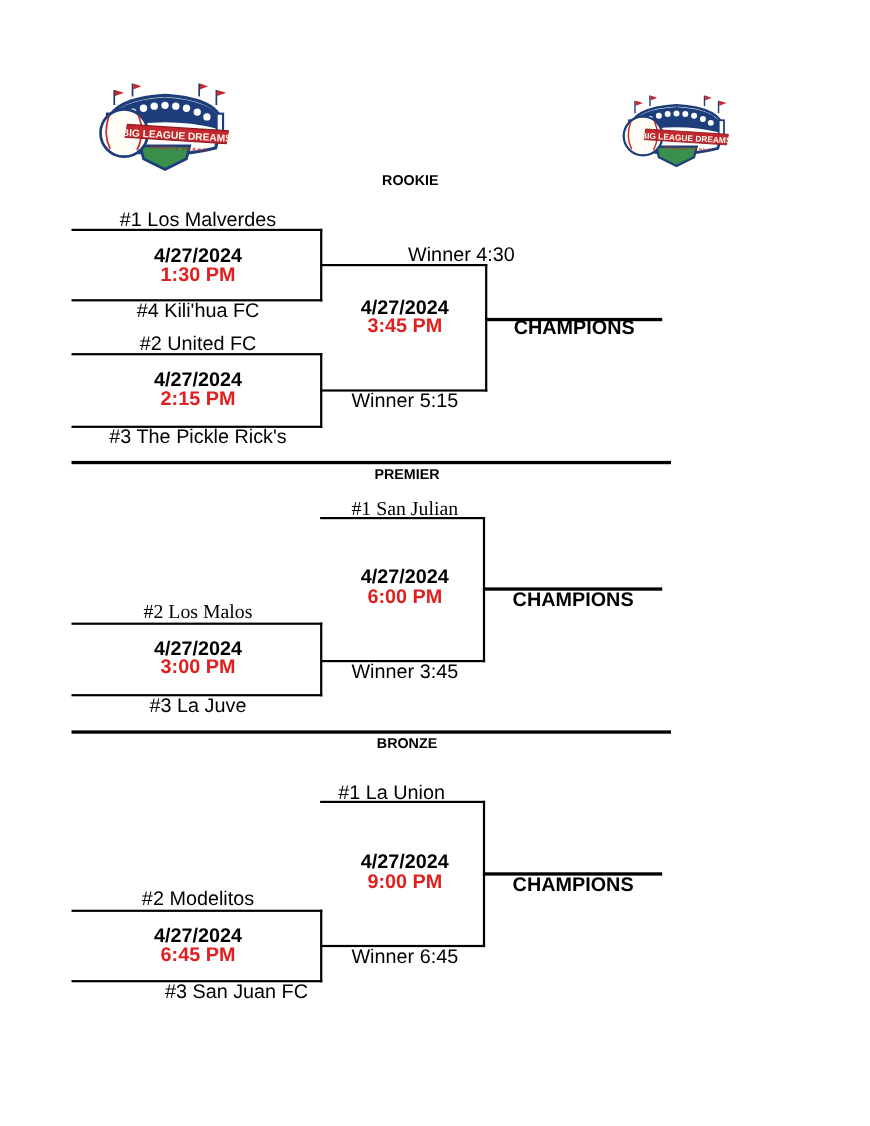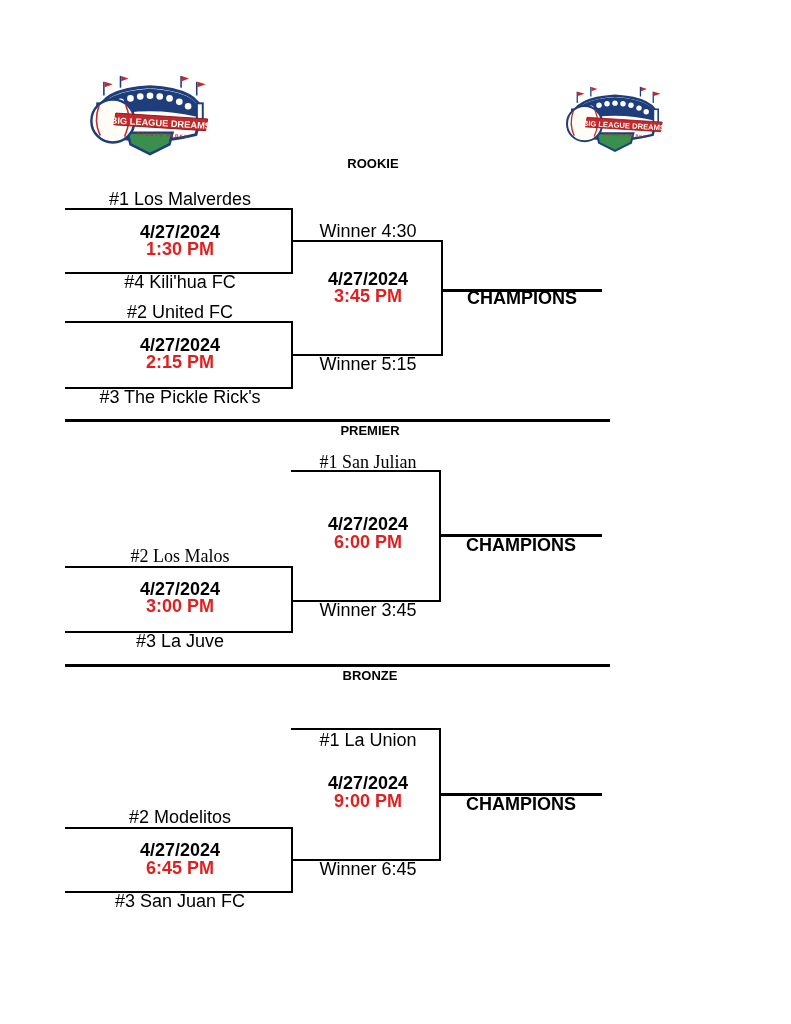--- a/index.html
+++ b/index.html
@@ -125,21 +125,21 @@
   <div class="vline" style="left:291px;top:321px;width:2px;height:68px;"></div>
   <div class="hline" style="left:291px;top:354px;width:152px;height:2px;"></div>
   <div class="vline" style="left:441px;top:240px;width:2px;height:116px;"></div>
   <div class="thick" style="left:441px;top:289px;width:161px;height:3px;"></div>
 
   <div class="txt" style="left:80px;top:192px;width:200px;">#1 Los Malverdes</div>
   <div class="txt bold" style="left:80px;top:225px;width:200px;">4/27/2024</div>
   <div class="txt red" style="left:80px;top:242px;width:200px;">1:30 PM</div>
   <div class="txt" style="left:80px;top:275px;width:200px;">#4 Kili'hua FC</div>
 
-  <div class="txt" style="left:268px;top:224px;width:200px;">Winner 4:30</div>
+  <div class="txt" style="left:268px;top:224px;width:200px;text-align:right;">Winner 4:30</div>
   <div class="txt bold" style="left:268px;top:272px;width:200px;">4/27/2024</div>
   <div class="txt red" style="left:268px;top:289px;width:200px;">3:45 PM</div>
   <div class="txt" style="left:268px;top:357px;width:200px;">Winner 5:15</div>
 
   <div class="txt" style="left:80px;top:305px;width:200px;">#2 United FC</div>
   <div class="txt bold" style="left:80px;top:338px;width:200px;">4/27/2024</div>
   <div class="txt red" style="left:80px;top:355px;width:200px;">2:15 PM</div>
   <div class="txt" style="left:80px;top:390px;width:200px;">#3 The Pickle Rick's</div>
 
   <div class="txt bold" style="left:442px;top:291px;width:160px;">CHAMPIONS</div>
@@ -170,24 +170,24 @@
   <div class="txt division" style="left:170px;top:669px;width:400px;">BRONZE</div>
 
   <div class="hline" style="left:291px;top:728px;width:150px;height:2px;"></div>
   <div class="vline" style="left:439px;top:728px;width:2px;height:133px;"></div>
   <div class="thick" style="left:439px;top:793px;width:163px;height:3px;"></div>
   <div class="hline" style="left:291px;top:859px;width:150px;height:2px;"></div>
   <div class="hline" style="left:65px;top:827px;width:228px;height:2px;"></div>
   <div class="hline" style="left:65px;top:891px;width:228px;height:2px;"></div>
   <div class="vline" style="left:291px;top:827px;width:2px;height:66px;"></div>
 
-  <div class="txt" style="left:268px;top:713px;width:200px;margin-top:20px;">#1 La Union</div>
+  <div class="txt" style="left:256px;top:713px;width:200px;">#1 La Union</div>
   <div class="txt bold" style="left:268px;top:776px;width:200px;">4/27/2024</div>
   <div class="txt red" style="left:268px;top:794px;width:200px;">9:00 PM</div>
   <div class="txt bold" style="left:440px;top:797px;width:162px;">CHAMPIONS</div>
 
   <div class="txt" style="left:80px;top:810px;width:200px;">#2 Modelitos</div>
   <div class="txt bold" style="left:80px;top:843px;width:200px;">4/27/2024</div>
   <div class="txt red" style="left:80px;top:861px;width:200px;">6:45 PM</div>
-  <div class="txt" style="left:80px;top:894px;width:200px;">#3 San Juan FC</div>
+  <div class="txt" style="left:80px;top:894px;width:200px;text-align:right;">#3 San Juan FC</div>
   <div class="txt" style="left:268px;top:862px;width:200px;">Winner 6:45</div>
 
 </div>
 
 </body></html>

